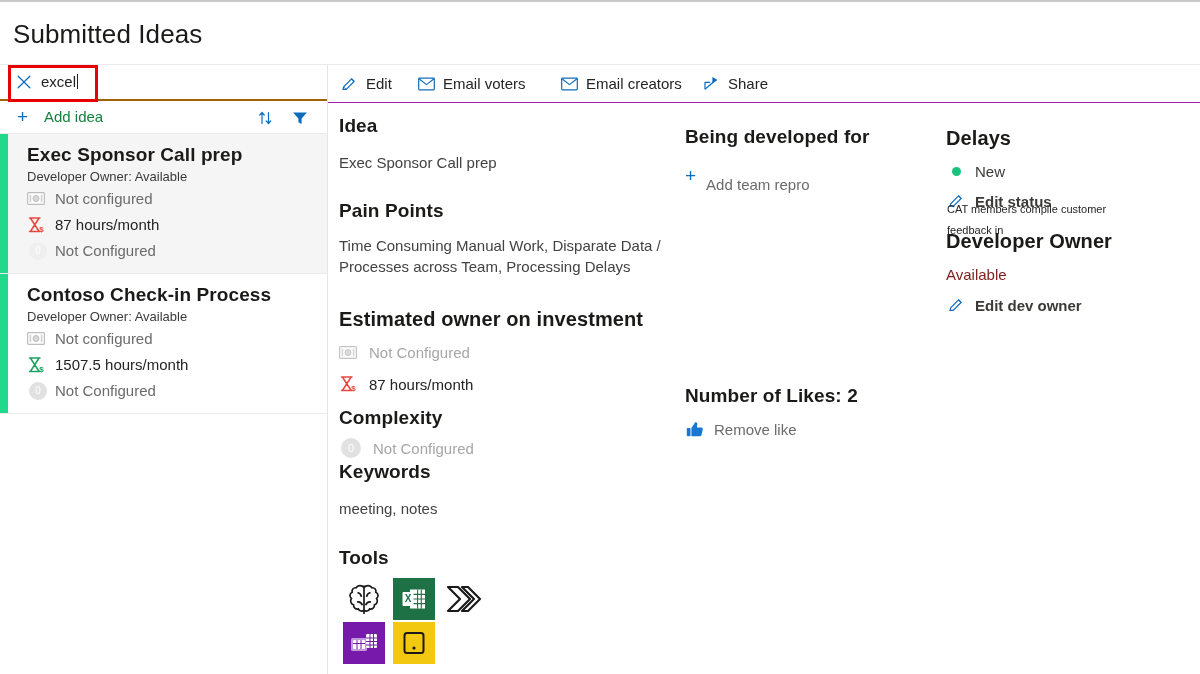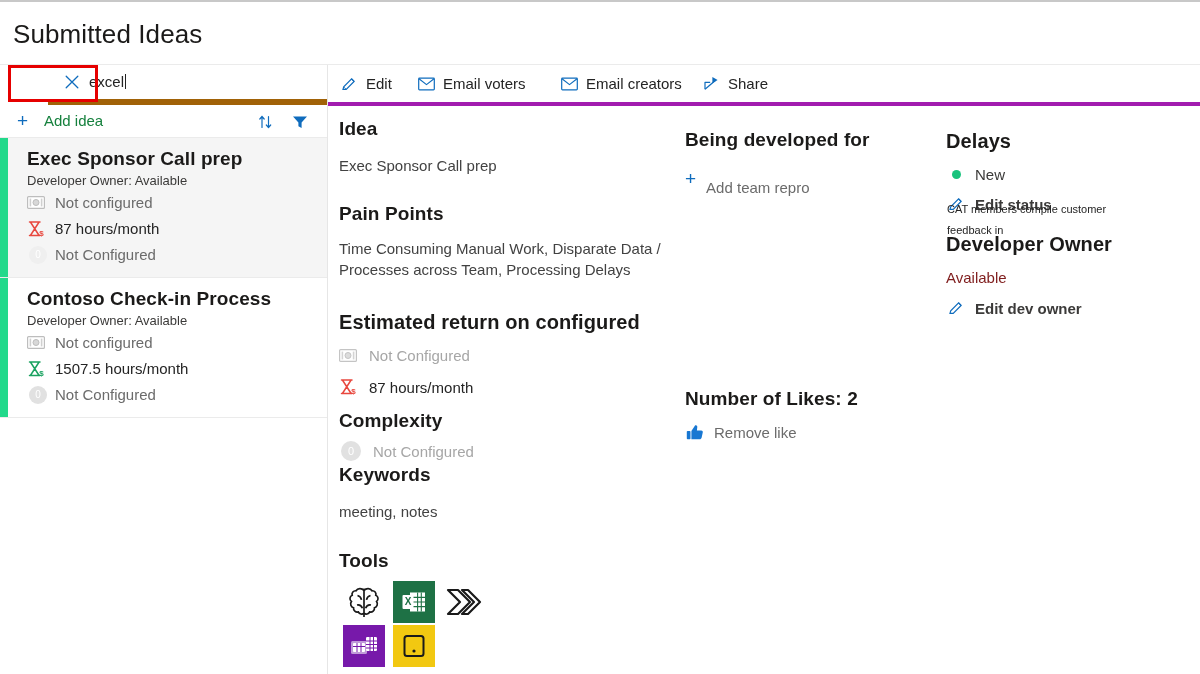--- a/index.html
+++ b/index.html
@@ -16,21 +16,21 @@
   .page-title{
     position:absolute;left:13px;top:17px;
     font-size:26px;font-weight:400;letter-spacing:.1px;color:#1b1a19;
   }
   .header-rule{position:absolute;left:0;top:62px;width:1200px;height:1px;background:#ebebeb;}
 
   
   .left-panel{position:absolute;left:0;top:63px;width:327px;height:611px;background:#ffffff;}
   .panel-divider-v{position:absolute;left:327px;top:63px;width:1px;height:611px;background:#e6e6e6;}
 
-  .search-row{position:relative;height:34px;border-bottom:6px solid #a16207;margin-left:48px;}
+  .search-row{position:relative;height:34px;border-bottom:2px solid #a16207;}
   .search-clear{
     position:absolute;left:16px;top:9px;width:16px;height:16px;color:#0f6cbd;
     display:flex;align-items:center;justify-content:center;cursor:pointer;
   }
   .search-clear svg{display:block;}
   .search-value{
     position:absolute;left:41px;top:7px;font-size:15px;color:#242424;line-height:20px;
   }
   .caret{display:inline-block;width:1px;height:15px;background:#222;vertical-align:-2px;margin-left:1px;}
 
@@ -57,21 +57,21 @@
   .metric .mt{font-size:15px;color:#6b6b6b;margin-left:6px;}
   .metric .mt.dark{color:#242424;}
   .zero-badge{
     width:18px;height:18px;border-radius:50%;background:#e1e1e1;color:#ffffff;
     font-size:10px;display:flex;align-items:center;justify-content:center;margin-left:2px;
   }
   .zero-badge.faint{background:#efefef;}
 
   
   .main{position:absolute;left:328px;top:63px;width:872px;height:611px;background:#ffffff;}
-  .cmdbar{position:relative;height:37px;border-bottom:4px solid #a21caf;}
+  .cmdbar{position:relative;height:37px;border-bottom:1px solid #a21caf;}
   .cmd{position:absolute;top:0;height:37px;display:flex;align-items:center;cursor:pointer;}
   .cmd .ci{width:20px;height:20px;display:flex;align-items:center;justify-content:center;color:#0f6cbd;}
   .cmd .cl{font-size:15px;color:#242424;margin-left:7px;}
   .cmd .ci svg{display:block;}
 
   .content{position:relative;height:574px;}
   .col-a{position:absolute;left:11px;top:0;width:330px;}
   .col-b{position:absolute;left:357px;top:9px;width:285px;}
   .col-c{position:absolute;left:618px;top:0;width:240px;}
 
@@ -255,21 +255,21 @@
 
     <div class="content">
 
       <div class="col-a">
         <div class="h-sec" style="margin-top:12px;">Idea</div>
         <div class="p-sec" style="margin-top:15px;">Exec Sponsor Call prep</div>
 
         <div class="h-sec" style="margin-top:27px;">Pain Points</div>
         <div class="p-sec" style="margin-top:13px;">Time Consuming Manual Work, Disparate Data / Processes across Team, Processing Delays</div>
 
-        <div class="h-sec lg" style="margin-top:31px;">Estimated return on configured</div>
+        <div class="h-sec lg" style="margin-top:31px;">Estimated owner on investment</div>
         <div class="roi-row" style="margin-top:8px;">
           <span class="ri">
             <svg width="18" height="13" viewBox="0 0 18 13">
                 <rect x="0.6" y="0.6" width="16.8" height="11.8" rx="1" fill="#fff" stroke="#c4c4c4" stroke-width="1.2"></rect>
                 <ellipse cx="9" cy="6.5" rx="3" ry="3" fill="#dcdcdc" stroke="#c4c4c4" stroke-width="1"></ellipse>
                 <rect x="2.6" y="2.6" width="1.6" height="7.8" fill="#d4d4d4"></rect>
                 <rect x="13.8" y="2.6" width="1.6" height="7.8" fill="#d4d4d4"></rect>
               </svg>
           </span>
           <span class="rt muted">Not Configured</span>

